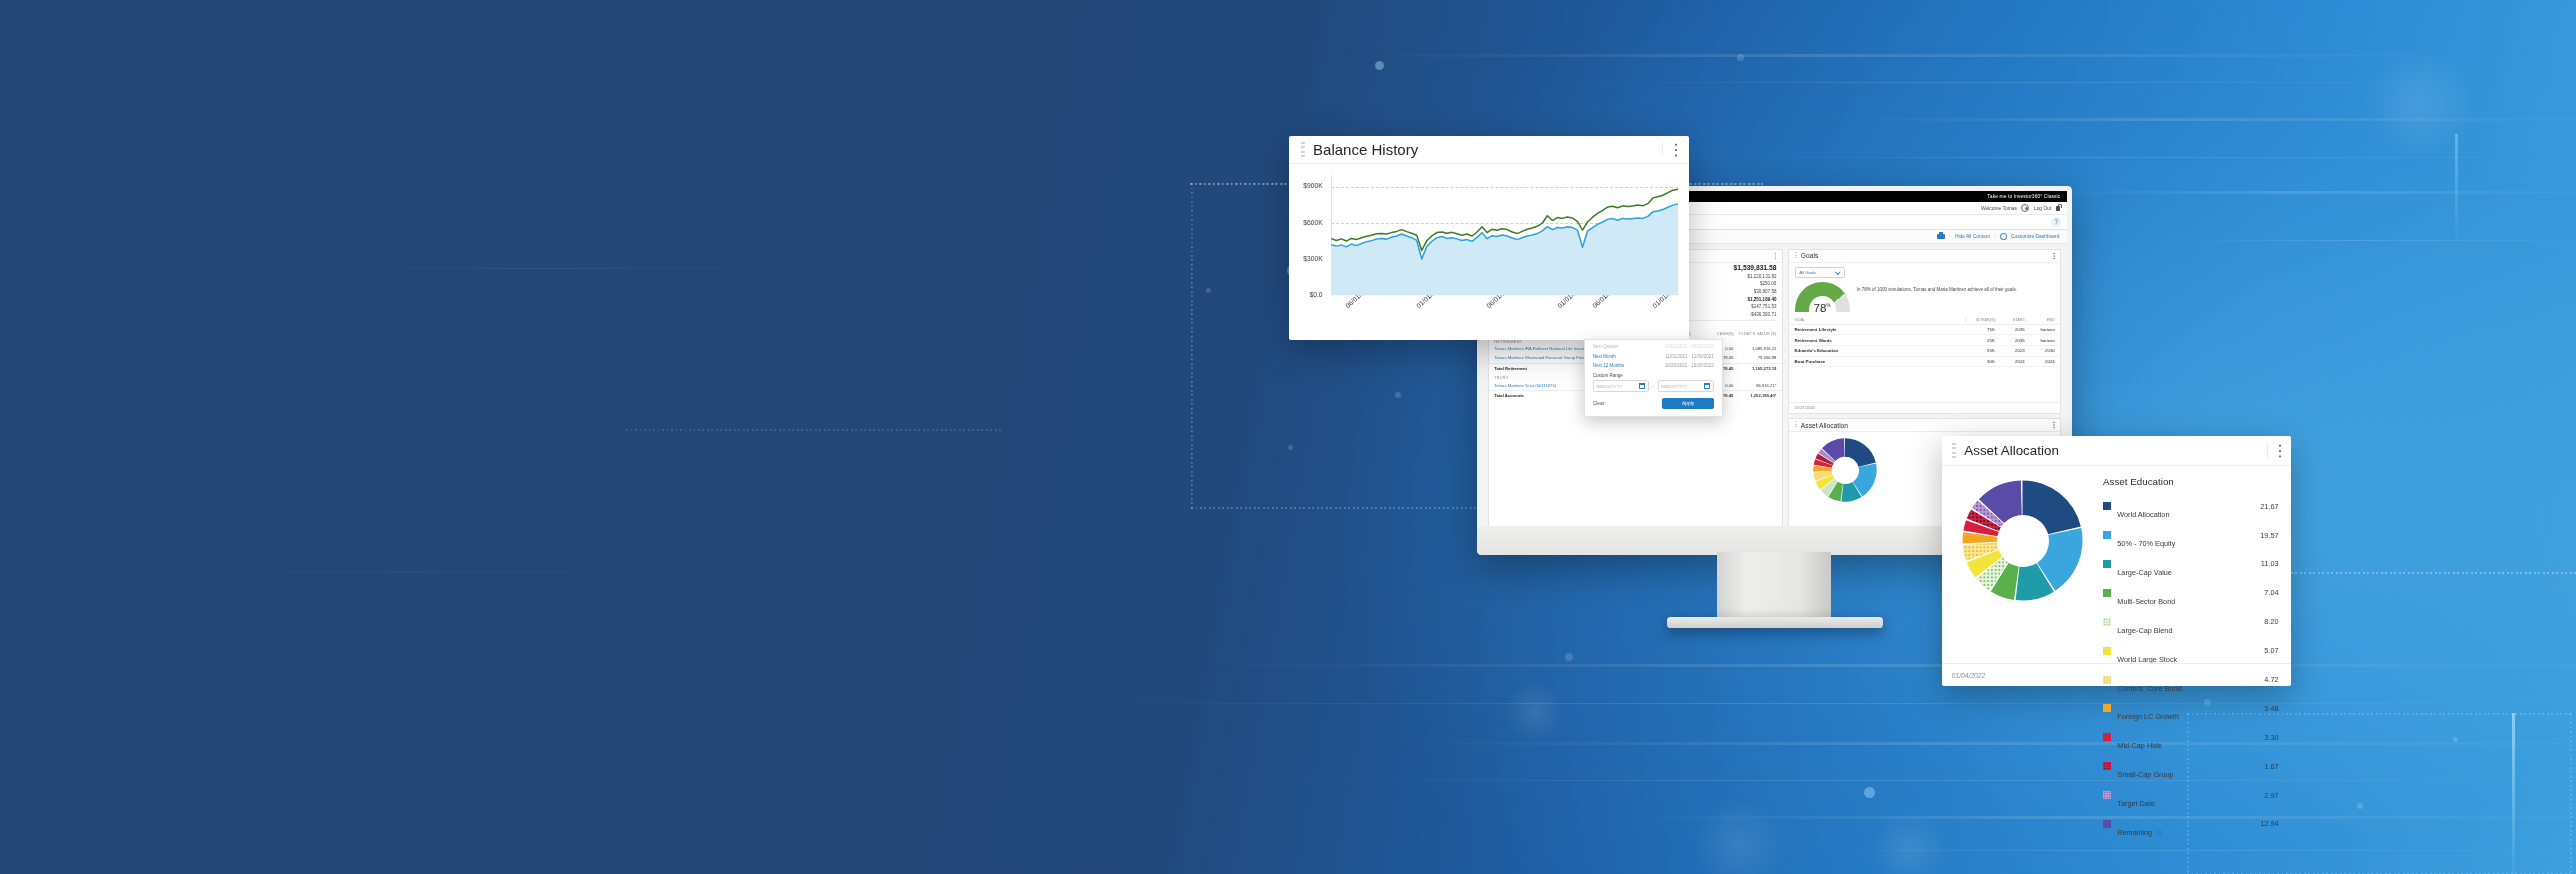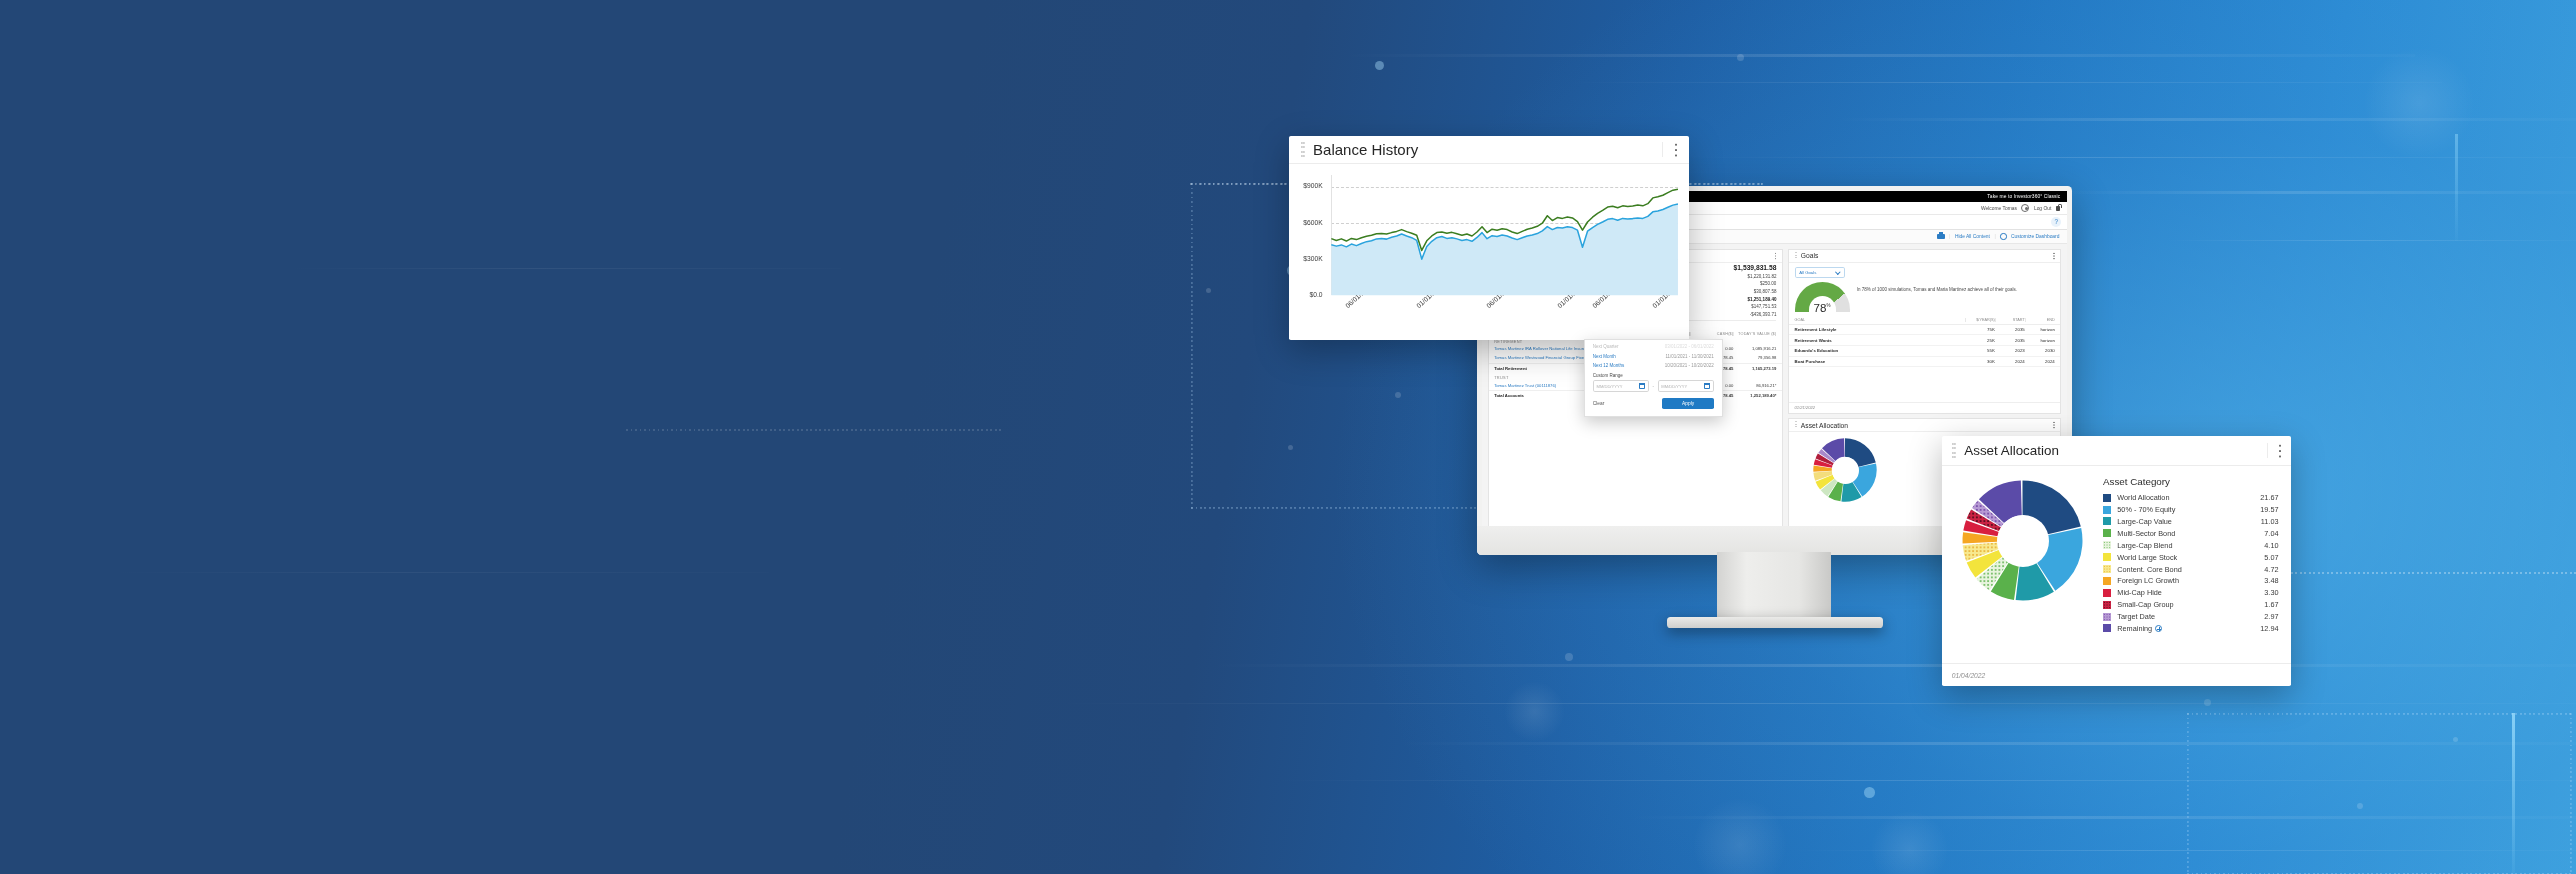--- a/index.html
+++ b/index.html
@@ -211,21 +211,21 @@
     background-image: radial-gradient(circle, #6f6f6f 42%, transparent 43%);
     background-size: 2.7px 5.4px; background-position: 10.7px 0; background-repeat: repeat-y; }
   .aa-body { display: flex; padding: 6.3px 0 0 0; height: 196px; }
   .aa-chart { width: 161px; display: flex; align-items: flex-start; justify-content: center; padding-top: 5.4px; }
   .donut-wrap { position: relative; width: 125px; height: 125px; }
   .donut-wrap .hole { position: absolute; left: 37px; top: 37px; width: 52px; height: 52px; border-radius: 50%; background: #fff; }
   .aa-legend { flex: 1; padding: 3.6px 12.5px 0 0; }
   .aa-legend h4 { font-size: 9.8px; font-weight: normal; color: #2c2c2c; margin-bottom: 6.3px; }
   .lg-row { display: flex; align-items: center; font-size: 7.3px; color: #3a3a3a; margin-bottom: 2.9px; }
   .sw { width: 8px; height: 8px; margin-right: 6.3px; flex: 0 0 auto; }
-  .lg-name { flex: 1; }
+  .lg-name { flex: 1; margin-top: 17px; }
   .lg-val { width: 27px; text-align: right; }
   .plus-ic { display: inline-block; width: 7.2px; height: 7.2px; border: 0.9px solid #2b7cc4; border-radius: 50%; position: relative; margin-left: 2.7px; vertical-align: -0.9px; }
   .plus-ic::before { content:""; position:absolute; left:2.9px; top:1.3px; width:0.9px; height:3.9px; background:#2b7cc4; }
   .plus-ic::after { content:""; position:absolute; left:1.3px; top:2.9px; width:3.9px; height:0.9px; background:#2b7cc4; }
   .aa-ft { position: absolute; left: 0; bottom: 0; width: 100%; height: 23px; border-top: 0.9px solid #ececec; display: flex; align-items: center; padding-left: 9.8px; font-size: 6.7px; color: #8e8e8e; font-style: italic; }
 </style>
 </head>
 <body>
 
 <div id="bg">
@@ -611,21 +611,21 @@
             <path d="M12.28880695622172 79.69622735660018 A48 48 0 0 1 5.361175786366516 67.6458315991151 L31.400489910986046 57.352429832964624 A20 20 0 0 0 34.28700289842571 62.37342806525007 Z" fill="#f3e43c"></path>
             <path d="M4.885879257656242 66.39256263203616 A48 48 0 0 1 2.153186193371134 53.831763112953254 L30.063827580571306 51.59656796373052 A20 20 0 0 0 31.2024496906901 56.83023443001507 Z" fill="url(#dot140_6)"></path>
             <path d="M2.0648518411271226 52.49430771696398 A48 48 0 0 1 2.4610946567907277 43.36279586200717 L30.192122773662803 47.234498275836316 A20 20 0 0 0 30.027021600469634 51.039294882068326 Z" fill="#f5a623"></path>
             <path d="M2.6649509770576785 42.03801946776764 A48 48 0 0 1 4.845349631391684 33.71941186293503 L31.1855623464132 43.216421609556264 A20 20 0 0 0 30.277062907107364 46.68250811156985 Z" fill="#d81f3f"></path>
             <path d="M5.317535450598797 32.46496758510253 A48 48 0 0 1 8.912049245582786 25.18507902888696 L32.88002051899283 39.66044959536957 A20 20 0 0 0 31.3823064377495 42.69373649379272 Z" fill="url(#dot140_9)"></path>
             <path d="M9.620942077913924 24.047511076491762 A48 48 0 0 1 14.22868958532218 17.993542038882808 L35.09528732721758 36.6639758495345 A20 20 0 0 0 33.17539253246414 39.186462948538235 Z" fill="url(#dot140_10)"></path>
             <path d="M15.136309037251081 17.00722726938612 A48 48 0 0 1 48.659761341268684 2.0187144780629893 L49.441567225528615 30.007797699192913 A20 20 0 0 0 35.47346209885461 36.253011362244216 Z" fill="#5b4ba8"></path>
           </svg><div class="hole"></div></div>
     </div>
     <div class="aa-legend">
-      <h4>Asset Category</h4>
+      <h4>Asset Education</h4>
       <div id="aa-legend-rows">
           <div class="lg-row">
             <span class="sw" style="background: rgb(31, 75, 130);"></span>
             <span class="lg-name">World Allocation</span>
             <span class="lg-val">21.67</span>
           </div>
           <div class="lg-row">
             <span class="sw" style="background: rgb(58, 166, 222);"></span>
             <span class="lg-name">50% - 70% Equity</span>
             <span class="lg-val">19.57</span>
@@ -636,21 +636,21 @@
             <span class="lg-val">11.03</span>
           </div>
           <div class="lg-row">
             <span class="sw" style="background: rgb(90, 177, 75);"></span>
             <span class="lg-name">Multi-Sector Bond</span>
             <span class="lg-val">7.04</span>
           </div>
           <div class="lg-row">
             <span class="sw" style="background: radial-gradient(circle, rgb(90, 177, 75) 28%, transparent 29%) 0% 0% / 2.7px 2.7px rgb(232, 244, 222);"></span>
             <span class="lg-name">Large-Cap Blend</span>
-            <span class="lg-val">4.10</span>
+            <span class="lg-val">8.20</span>
           </div>
           <div class="lg-row">
             <span class="sw" style="background: rgb(243, 228, 60);"></span>
             <span class="lg-name">World Large Stock</span>
             <span class="lg-val">5.07</span>
           </div>
           <div class="lg-row">
             <span class="sw" style="background: radial-gradient(circle, rgb(232, 169, 42) 28%, transparent 29%) 0% 0% / 2.7px 2.7px rgb(247, 233, 143);"></span>
             <span class="lg-name">Content. Core Bond</span>
             <span class="lg-val">4.72</span>

